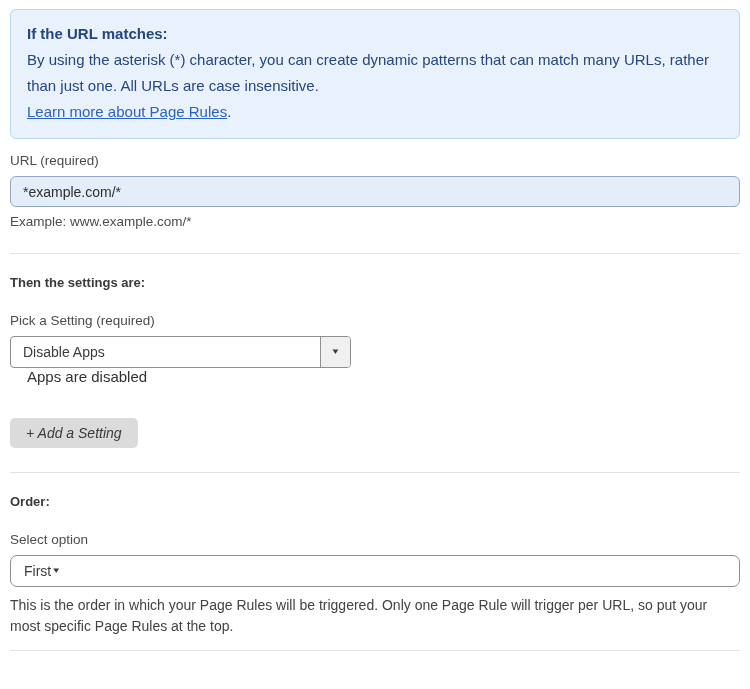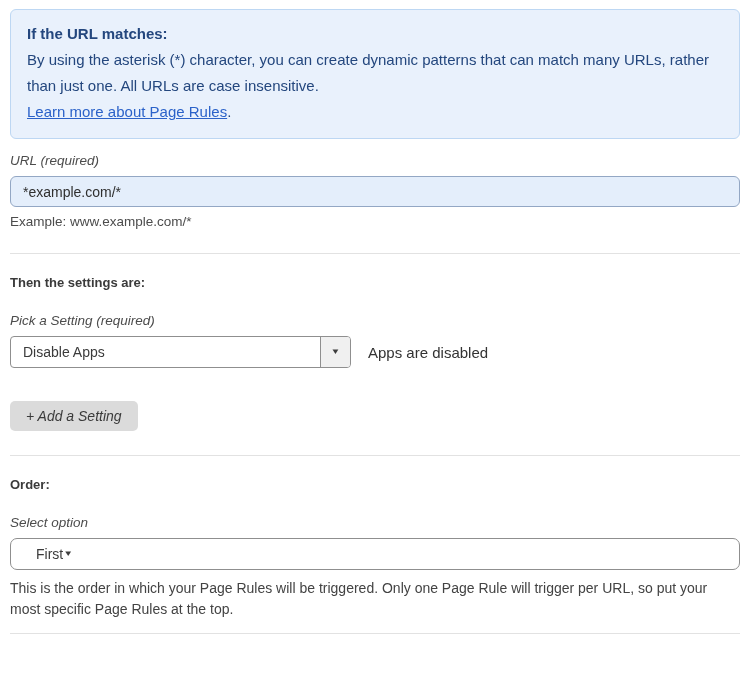--- a/index.html
+++ b/index.html
@@ -28,21 +28,20 @@
     margin-bottom: 12px;
   }
   .info-heading { font-weight: bold; }
   .info-link { color: #2b62c9; text-decoration: underline; cursor: pointer; }
   .info-period { color: #24477e; }
 
   .field-label {
     display: block;
     font-size: 13.5px; color: #4c4c4c;
     margin: 14px 0 8px;
-    font-style: italic;
   }
   .url-input {
     display: block; width: 100%; height: 31px;
     background: #e4eefb;
     border: 1px solid #93a7c4;
     border-radius: 6px;
     padding: 0 12px;
     font-family: "Liberation Sans", sans-serif;
     font-size: 14px; color: #2f2f2f;
     outline: none;
@@ -52,21 +51,21 @@
   .divider {
     border: none; border-top: 1px solid #e2e2e2;
     margin: 24px 0 21px;
   }
 
   .section-heading {
     font-size: 13px; font-weight: bold; color: #3a3a3a;
     margin: 0 0 23px;
   }
 
-  .setting-row { display: flex; align-items: center; }
+  .setting-row { display: flex; align-items: flex-start; flex-direction: column; }
   .dropdown {
     width: 341px; height: 32px;
     background: #ffffff;
     border: 1px solid #8f8f8f;
     border-radius: 4px;
     display: flex; align-items: stretch;
     overflow: hidden; cursor: pointer;
   }
   .dropdown-value {
     flex: 1; font-size: 14px; color: #3b3b3b;
@@ -95,21 +94,21 @@
   }
   .btn-gray { background: #dbdbdb; }
   .add-setting { margin-top: 33px; }
 
   .select-box {
     width: 100%; height: 32px;
     background: #ffffff;
     border: 1px solid #8f8f8f;
     border-radius: 7px;
     display: flex; align-items: center; 
-    padding: 0 25px;
+    padding: 0 13px;
     font-size: 14px; color: #3b3b3b;
     cursor: pointer;
   }
   .order-helper {
     font-size: 14px; color: #434343;
     line-height: 21px; margin-top: 8px;
     max-width: 720px;
   }
   .order-divider { margin: 13px 0 15px; }
 </style>

